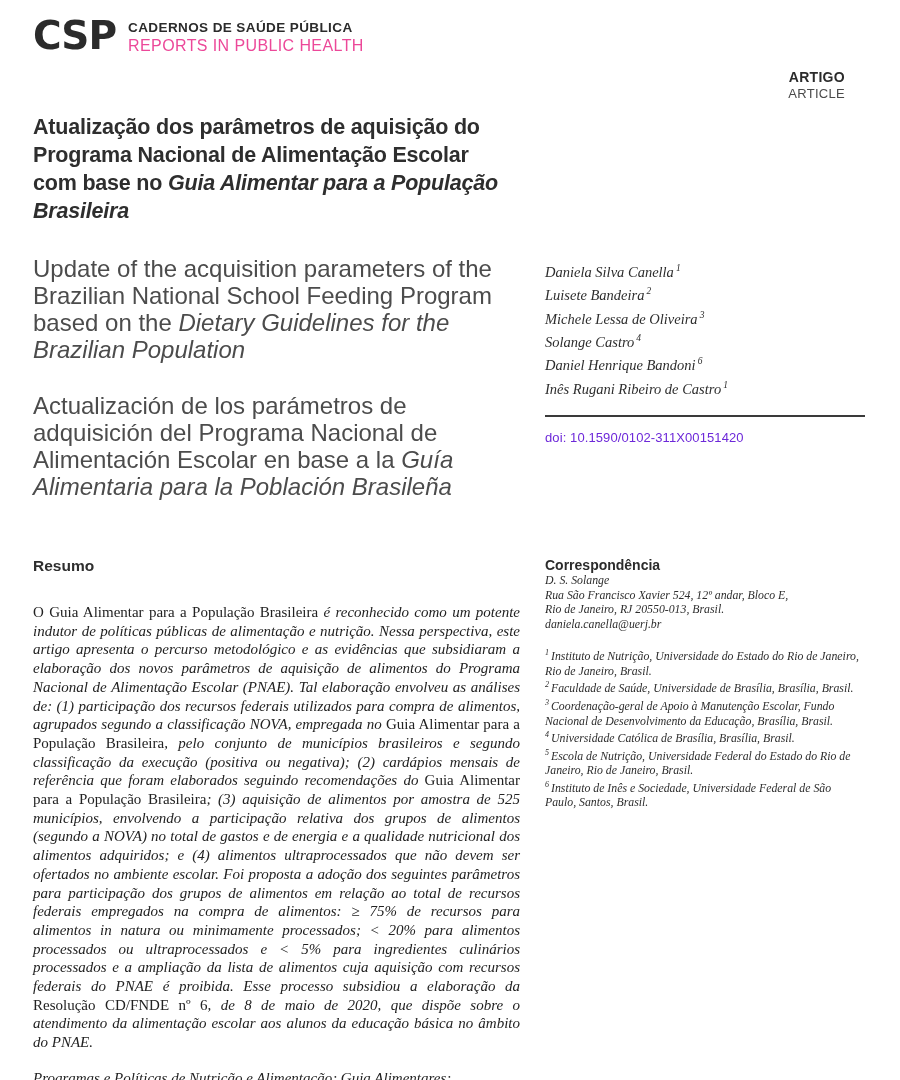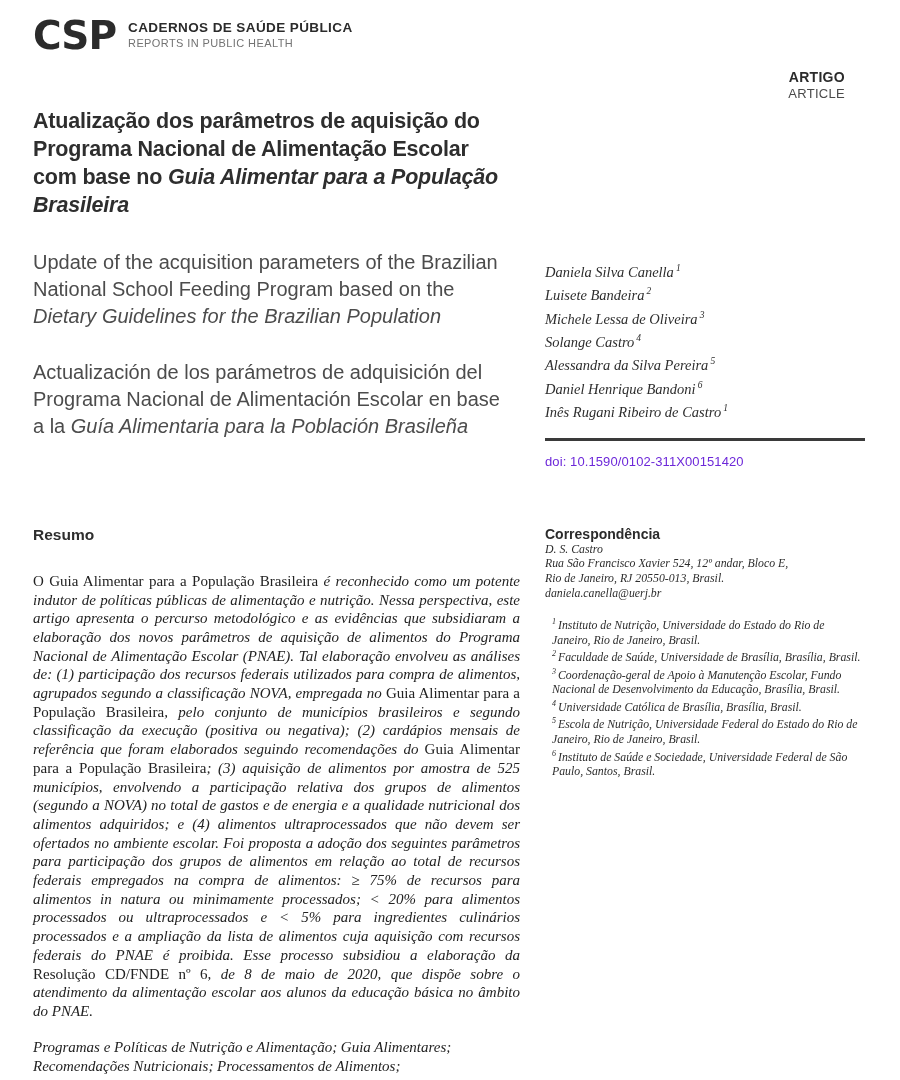--- a/index.html
+++ b/index.html
@@ -15,38 +15,38 @@
 
   
   .masthead { display: flex; align-items: flex-start; padding-top: 2px; }
   .logo {
     font-family: "DejaVu Sans", sans-serif;
     font-weight: 800; font-size: 39px; line-height: 40px;
     letter-spacing: -1px; color: #2b2b2b; margin-right: 12px;
   }
   .journal-names { padding-top: 4px; }
   .jn-pt { font-size: 13.5px; font-weight: 700; letter-spacing: 0.4px; color: #2b2b2b; }
-  .jn-en { font-size: 11px; font-weight: 400; letter-spacing: 0.4px; color: #737373; margin-top: 2px; }
+  .jn-en { font-size: 16px; font-weight: 400; letter-spacing: 0.4px; color: #ec4899; margin-top: 2px; }
   .rule { height: 2px; background: #3a3a3a; margin-top: 6px; }
 
   
   .article-label { text-align: right; margin-top: 8px; line-height: 15px; }
   .al-pt { font-size: 14px; font-weight: 700; color: #2b2b2b; letter-spacing: 0.3px; }
   .al-en { font-size: 13px; font-weight: 400; color: #4a4a4a; letter-spacing: 0.3px; margin-top: 1px; }
 
   
   .content { display: grid; grid-template-columns: 487px 320px; column-gap: 25px; }
 
   .title-pt {
-    margin-top: 6px;
+    margin-top: 12px;
     font-size: 21.5px; line-height: 28px; font-weight: 700;
     color: #2e2e2e; letter-spacing: -0.2px; max-width: 480px;
   }
   .title-en, .title-es {
-    font-size: 20px; line-height: 27px; font-weight: 400;
+    font-size: 24px; line-height: 27px; font-weight: 400;
     color: #4c4c4c; max-width: 472px;
   }
   .title-en { margin-top: 30px; }
   .title-es { margin-top: 29px; }
   .title-it { font-style: italic; }
 
   
   .authors-block { margin-top: 158px; }
   .authors { list-style: none; }
   .authors li {
@@ -74,21 +74,21 @@
     max-width: 430px;
   }
 
   
   .corr-block { margin-top: 57px; }
   .corr-heading { font-size: 14px; font-weight: 700; color: #2b2b2b; }
   .corr-line, .affil {
     font-family: "Liberation Serif", serif; font-style: italic;
     font-size: 11.8px; line-height: 14.6px; color: #2d2d2d;
   }
-  .affils { margin-top: 15px; margin-left: 7px; }
+  .affils { margin-top: 15px; }
   .affil sup { font-size: 8px; font-style: italic; margin-right: 2px; }
 </style>
 </head>
 <body>
 
 <div class="page">
 
   <header class="masthead">
     <div class="logo">CSP</div>
     <div class="journal-names">
@@ -110,45 +110,44 @@
       <h2 class="title-en"><span>Update of the acquisition parameters of the Brazilian National School Feeding Program based on the </span><span class="title-it">Dietary Guidelines for the Brazilian Population</span></h2>
       <h2 class="title-es"><span>Actualización de los parámetros de adquisición del Programa Nacional de Alimentación Escolar en base a la </span><span class="title-it">Guía Alimentaria para la Población Brasileña</span></h2>
     </div>
 
     <div class="authors-block">
       <ul class="authors">
         <li><span>Daniela Silva Canella</span><sup>1</sup></li>
         <li><span>Luisete Bandeira</span><sup>2</sup></li>
         <li><span>Michele Lessa de Oliveira</span><sup>3</sup></li>
         <li><span>Solange Castro</span><sup>4</sup></li>
-        <li><span>Alessandra da Silva Pereira</span><sup>5</sup></li>
         <li><span>Daniel Henrique Bandoni</span><sup>6</sup></li>
         <li><span>Inês Rugani Ribeiro de Castro</span><sup>1</sup></li>
       </ul>
       <div class="doi-rule"></div>
       <div class="doi-text">doi: 10.1590/0102-311X00151420</div>
     </div>
 
     <div class="resumo-block">
       <h3 class="resumo-heading">Resumo</h3>
       <p class="abstract"><span class="rm">O Guia Alimentar para a População Brasileira</span><span> é reconhecido como um potente indutor de políticas públicas de alimentação e nutrição. Nessa perspectiva, este artigo apresenta o percurso metodológico e as evidências que subsidiaram a elaboração dos novos parâmetros de aquisição de alimentos do Programa Nacional de Alimentação Escolar (PNAE). Tal elaboração envolveu as análises de: (1) participação dos recursos federais utilizados para compra de alimentos, agrupados segundo a classificação NOVA, empregada no </span><span class="rm">Guia Alimentar para a População Brasileira</span><span>, pelo conjunto de municípios brasileiros e segundo classificação da execução (positiva ou negativa); (2) cardápios mensais de referência que foram elaborados seguindo recomendações do </span><span class="rm">Guia Alimentar para a População Brasileira</span><span>; (3) aquisição de alimentos por amostra de 525 municípios, envolvendo a participação relativa dos grupos de alimentos (segundo a NOVA) no total de gastos e de energia e a qualidade nutricional dos alimentos adquiridos; e (4) alimentos ultraprocessados que não devem ser ofertados no ambiente escolar. Foi proposta a adoção dos seguintes parâmetros para participação dos grupos de alimentos em relação ao total de recursos federais empregados na compra de alimentos: ≥ 75% de recursos para alimentos in natura ou minimamente processados; &lt; 20% para alimentos processados ou ultraprocessados e &lt; 5% para ingredientes culinários processados e a ampliação da lista de alimentos cuja aquisição com recursos federais do PNAE é proibida. Esse processo subsidiou a elaboração da </span><span class="rm">Resolução CD/FNDE nº 6</span><span>, de 8 de maio de 2020, que dispõe sobre o atendimento da alimentação escolar aos alunos da educação básica no âmbito do PNAE.</span></p>
       <p class="keywords">Programas e Políticas de Nutrição e Alimentação; Guia Alimentares; Recomendações Nutricionais; Processamentos de Alimentos; Promoção da Saúde na Escolar</p>
     </div>
 
     <div class="corr-block">
       <div class="corr-heading">Correspondência</div>
-      <div class="corr-line">D. S. Castro</div>
+      <div class="corr-line">D. S. Solange</div>
       <div class="corr-line">Rua São Francisco Xavier 524, 12º andar, Bloco E,</div>
       <div class="corr-line">Rio de Janeiro, RJ  20550-013, Brasil.</div>
       <div class="corr-line">daniela.canella@uerj.br</div>
 
       <div class="affils">
         <div class="affil"><sup>1</sup><span>Instituto de Nutrição, Universidade do Estado do Rio de Janeiro, Rio de Janeiro, Brasil.</span></div>
         <div class="affil"><sup>2</sup><span>Faculdade de Saúde, Universidade de Brasília, Brasília, Brasil.</span></div>
         <div class="affil"><sup>3</sup><span>Coordenação-geral de Apoio à Manutenção Escolar, Fundo Nacional de Desenvolvimento da Educação, Brasília, Brasil.</span></div>
         <div class="affil"><sup>4</sup><span>Universidade Católica de Brasília, Brasília, Brasil.</span></div>
         <div class="affil"><sup>5</sup><span>Escola de Nutrição, Universidade Federal do Estado do Rio de Janeiro, Rio de Janeiro, Brasil.</span></div>
-        <div class="affil"><sup>6</sup><span>Instituto de Saúde e Sociedade, Universidade Federal de São Paulo, Santos, Brasil.</span></div>
+        <div class="affil"><sup>6</sup><span>Instituto de Inês e Sociedade, Universidade Federal de São Paulo, Santos, Brasil.</span></div>
       </div>
     </div>
   </div>
 
 </div>
 
 </body></html>

